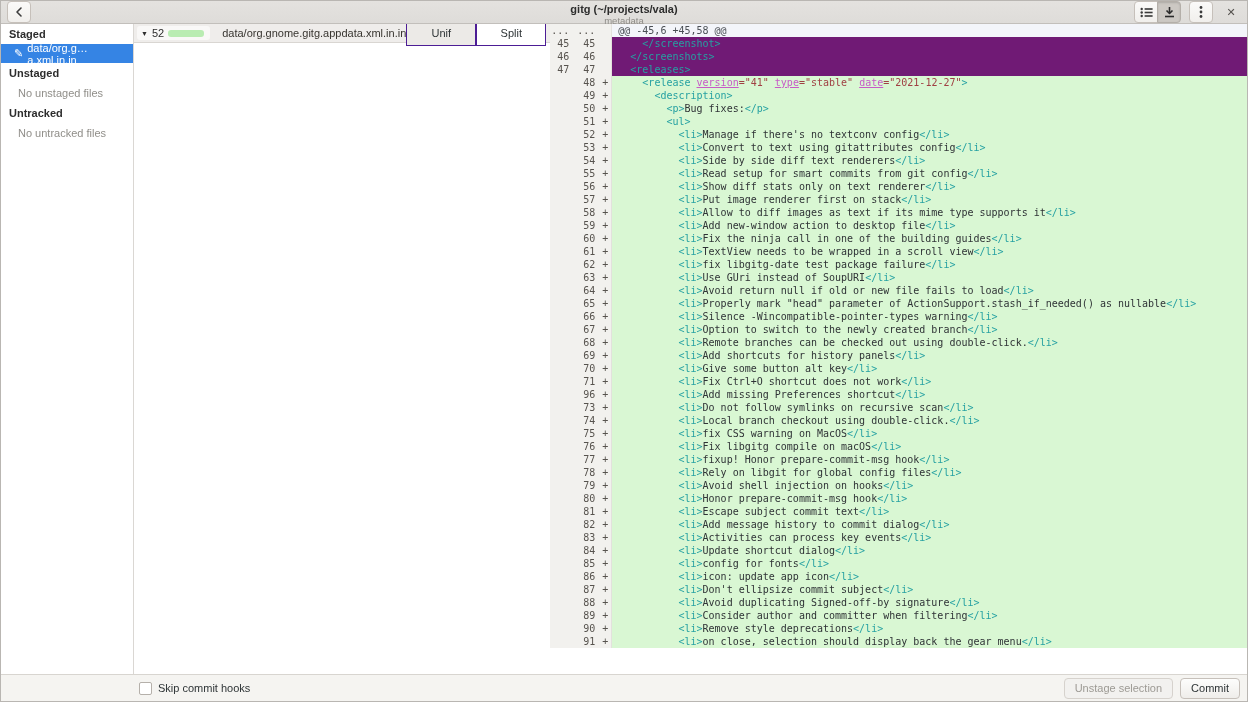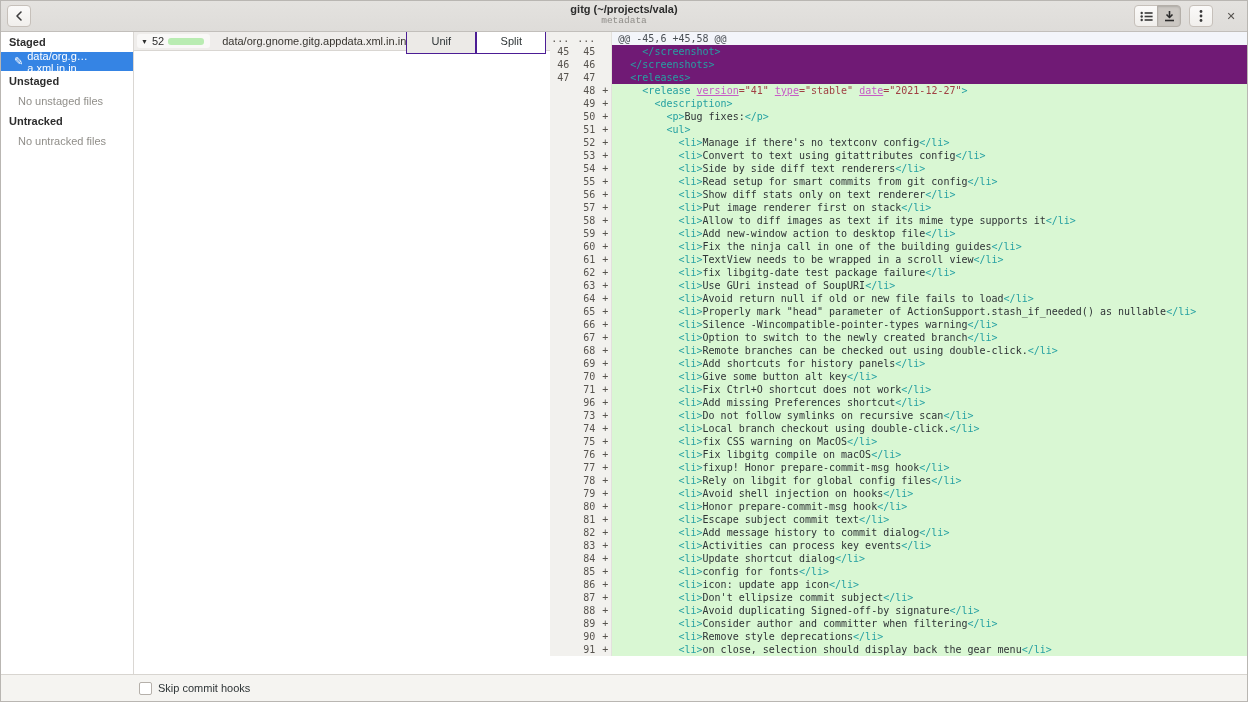--- a/index.html
+++ b/index.html
@@ -1,25 +1,25 @@
 <!DOCTYPE html>
 <html><head>
 <meta charset="utf-8">
 <style>
   * { margin:0; padding:0; box-sizing:border-box; }
   html,body { width:1248px; height:702px; }
   body { font-family:"Liberation Sans", sans-serif; background:#fff; color:#2e3436; overflow:hidden; }
   .window { width:1248px; height:702px; display:flex; flex-direction:column; border:1px solid #b9b6b2; }
 
   
-  .headerbar { position:relative; height:31px; flex:none; background:linear-gradient(#e4e2df,#dedcd9);
+  .headerbar { position:relative; height:23px; flex:none; background:linear-gradient(#e4e2df,#dedcd9);
                border-bottom:1px solid #c2bfbb; display:flex; align-items:center; padding:0 6px; }
   .titlebox { position:absolute; left:0; right:0; top:2px; text-align:center; pointer-events:none; }
   .title { font-size:11px; font-weight:bold; color:#2d2d2d; line-height:13px; }
-  .subtitle { font-size:9.5px; color:#8f8d89; line-height:10px;font-family:Liberation Mono, monospace; }
+  .subtitle { font-size:9.5px; color:#8f8d89; line-height:10px; }
   .hbtn { height:22px; min-width:24px; border:1px solid #c6c0ba; border-radius:4px;
           background:linear-gradient(#fbfaf9,#f1efec); display:flex; align-items:center; justify-content:center; cursor:pointer; }
   .hbtn.active { background:#ccc8c3; border-color:#b4afa9; box-shadow:inset 0 1px 2px rgba(0,0,0,.15); }
   .header-right { margin-left:auto; display:flex; align-items:center; gap:8px; }
   .linked { display:flex; }
   .linked .hbtn { border-radius:0; margin-left:-1px; }
   .linked .hbtn:first-child { border-radius:4px 0 0 4px; margin-left:0; }
   .linked .hbtn:last-child { border-radius:0 4px 4px 0; }
   .closebtn { border:none; background:transparent; color:#55524e; font-size:11px; width:20px; height:20px;
               display:flex; align-items:center; justify-content:center; cursor:pointer; }
@@ -449,15 +449,19 @@
           </div>
         </div>
     </main>
   </div>
 
   <footer class="actionbar">
     <label class="checkwrap">
       <span class="checkbox"></span>
       <span>Skip commit hooks</span>
     </label>
+    <div class="footer-right">
+      <button class="fbtn disabled">Unstage selection</button>
+      <button class="fbtn">Commit</button>
+    </div>
   </footer>
 
 </div>
 
 </body></html>

